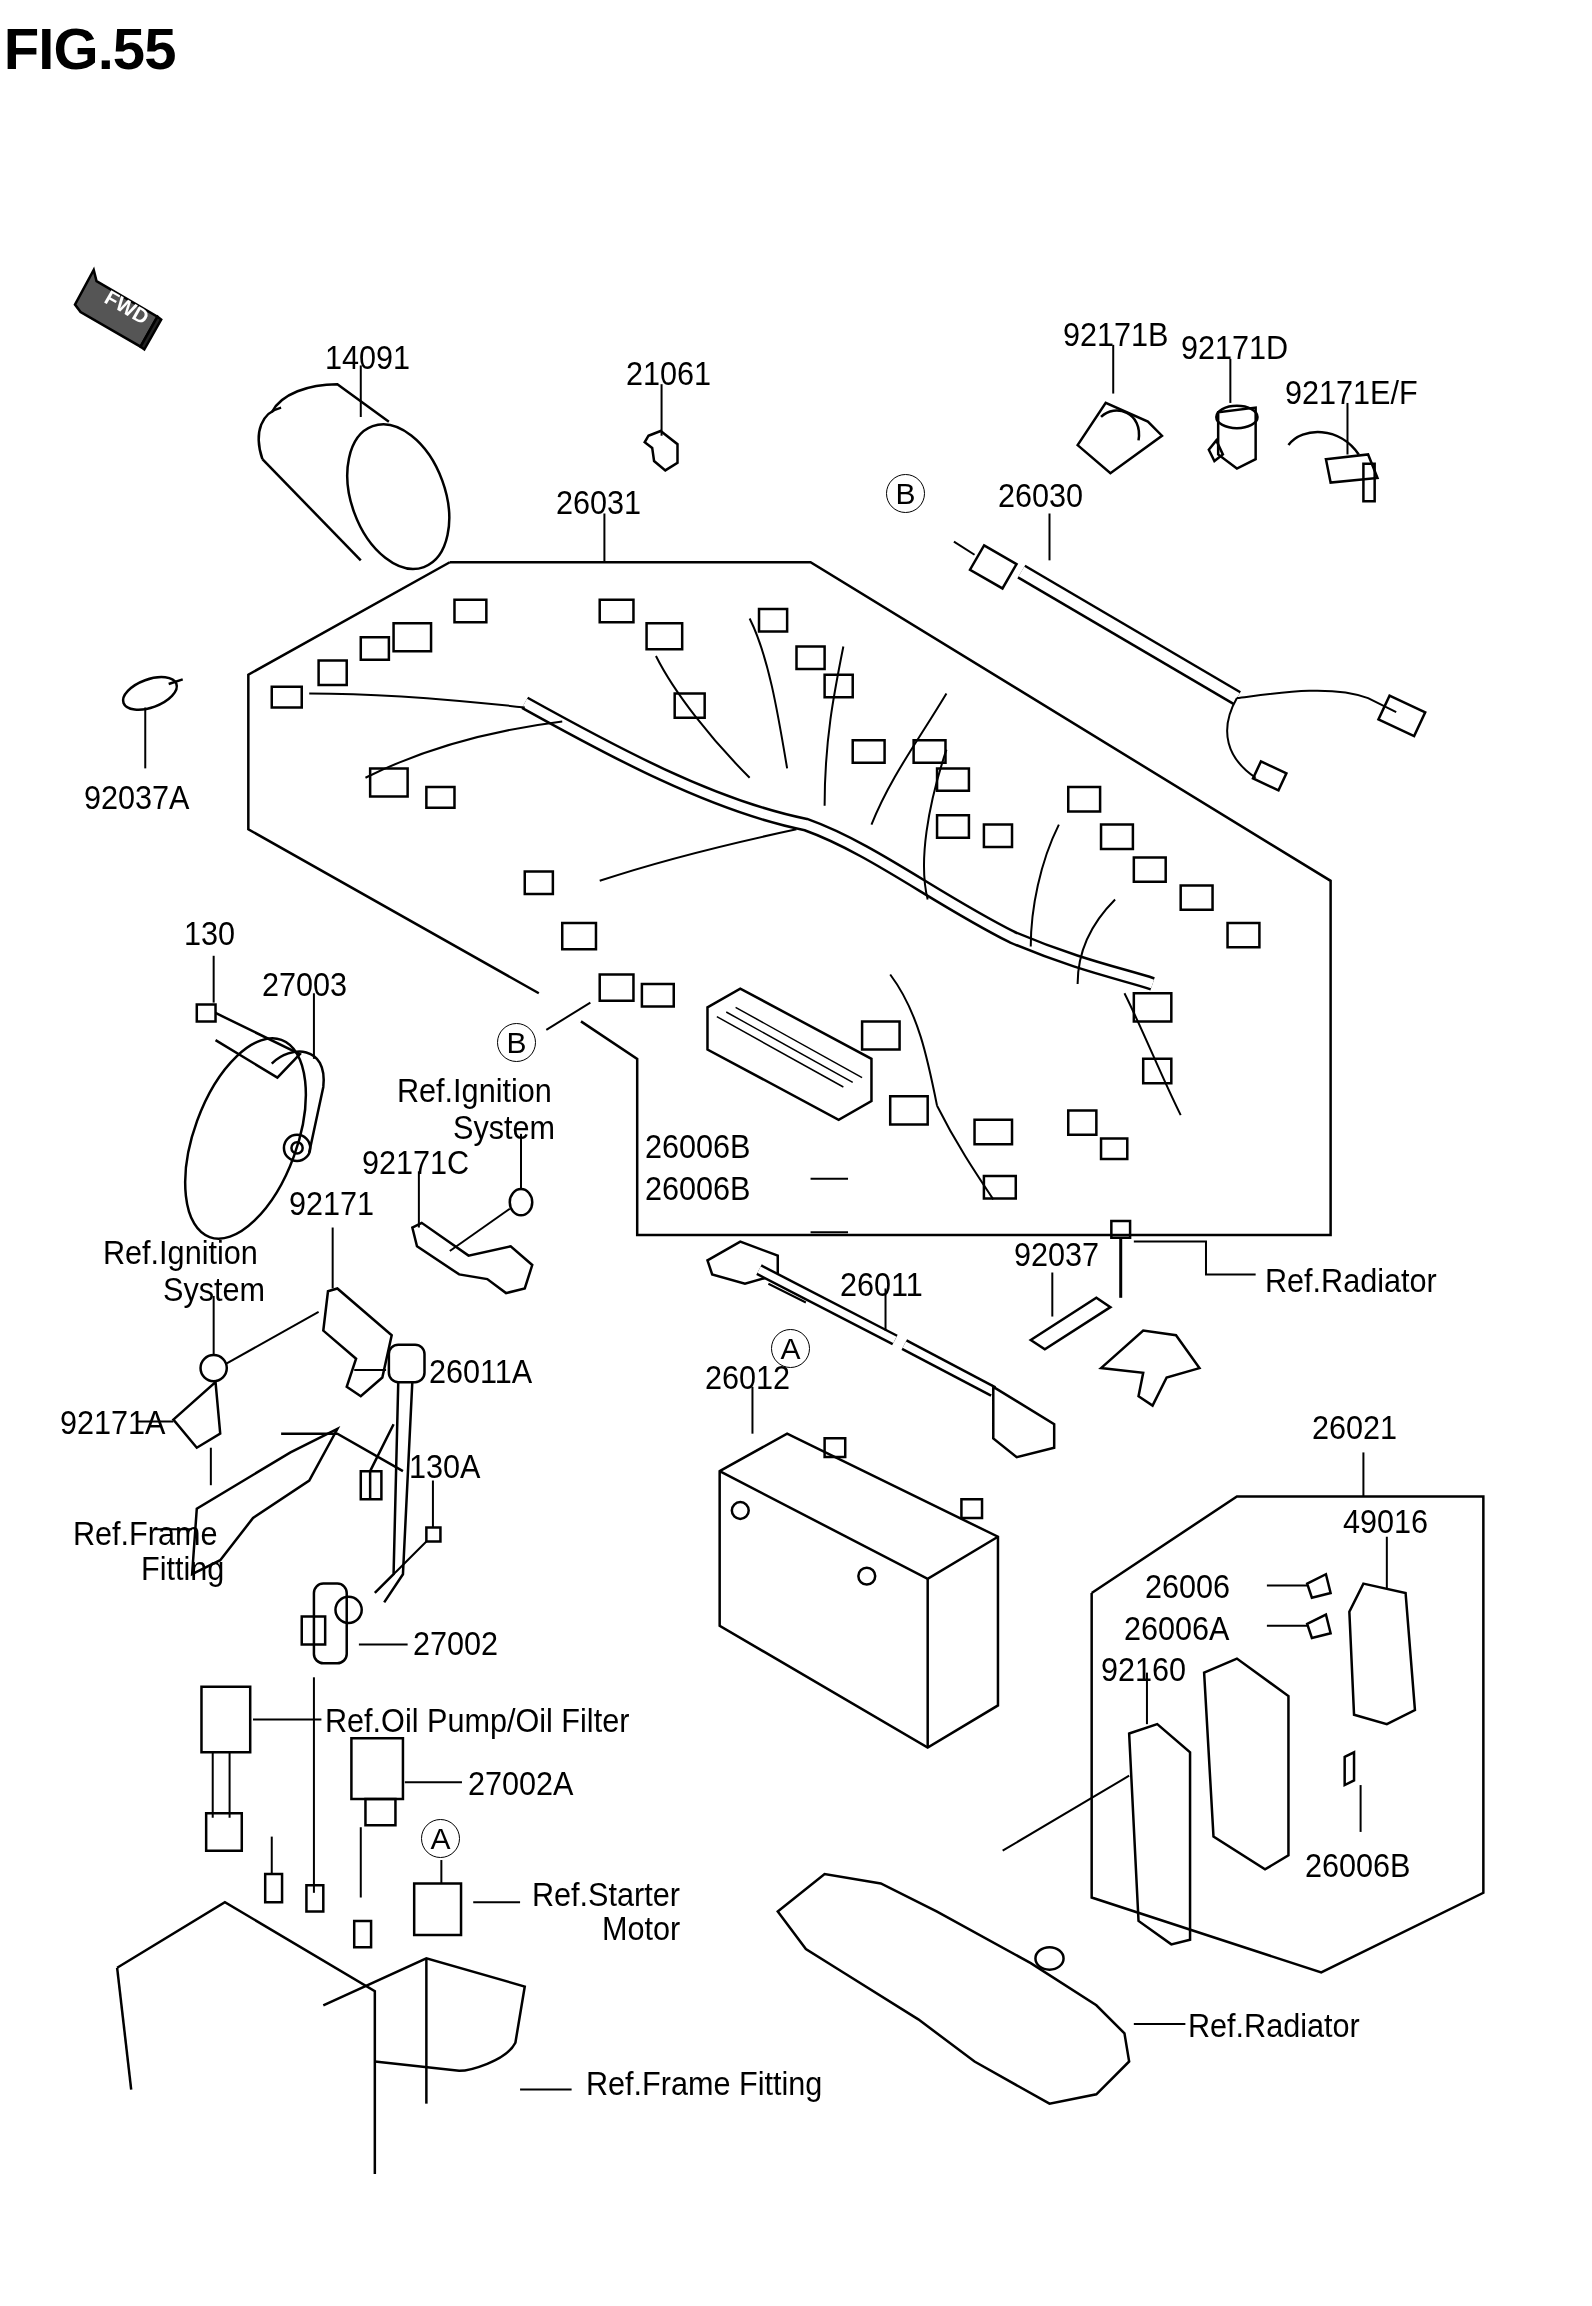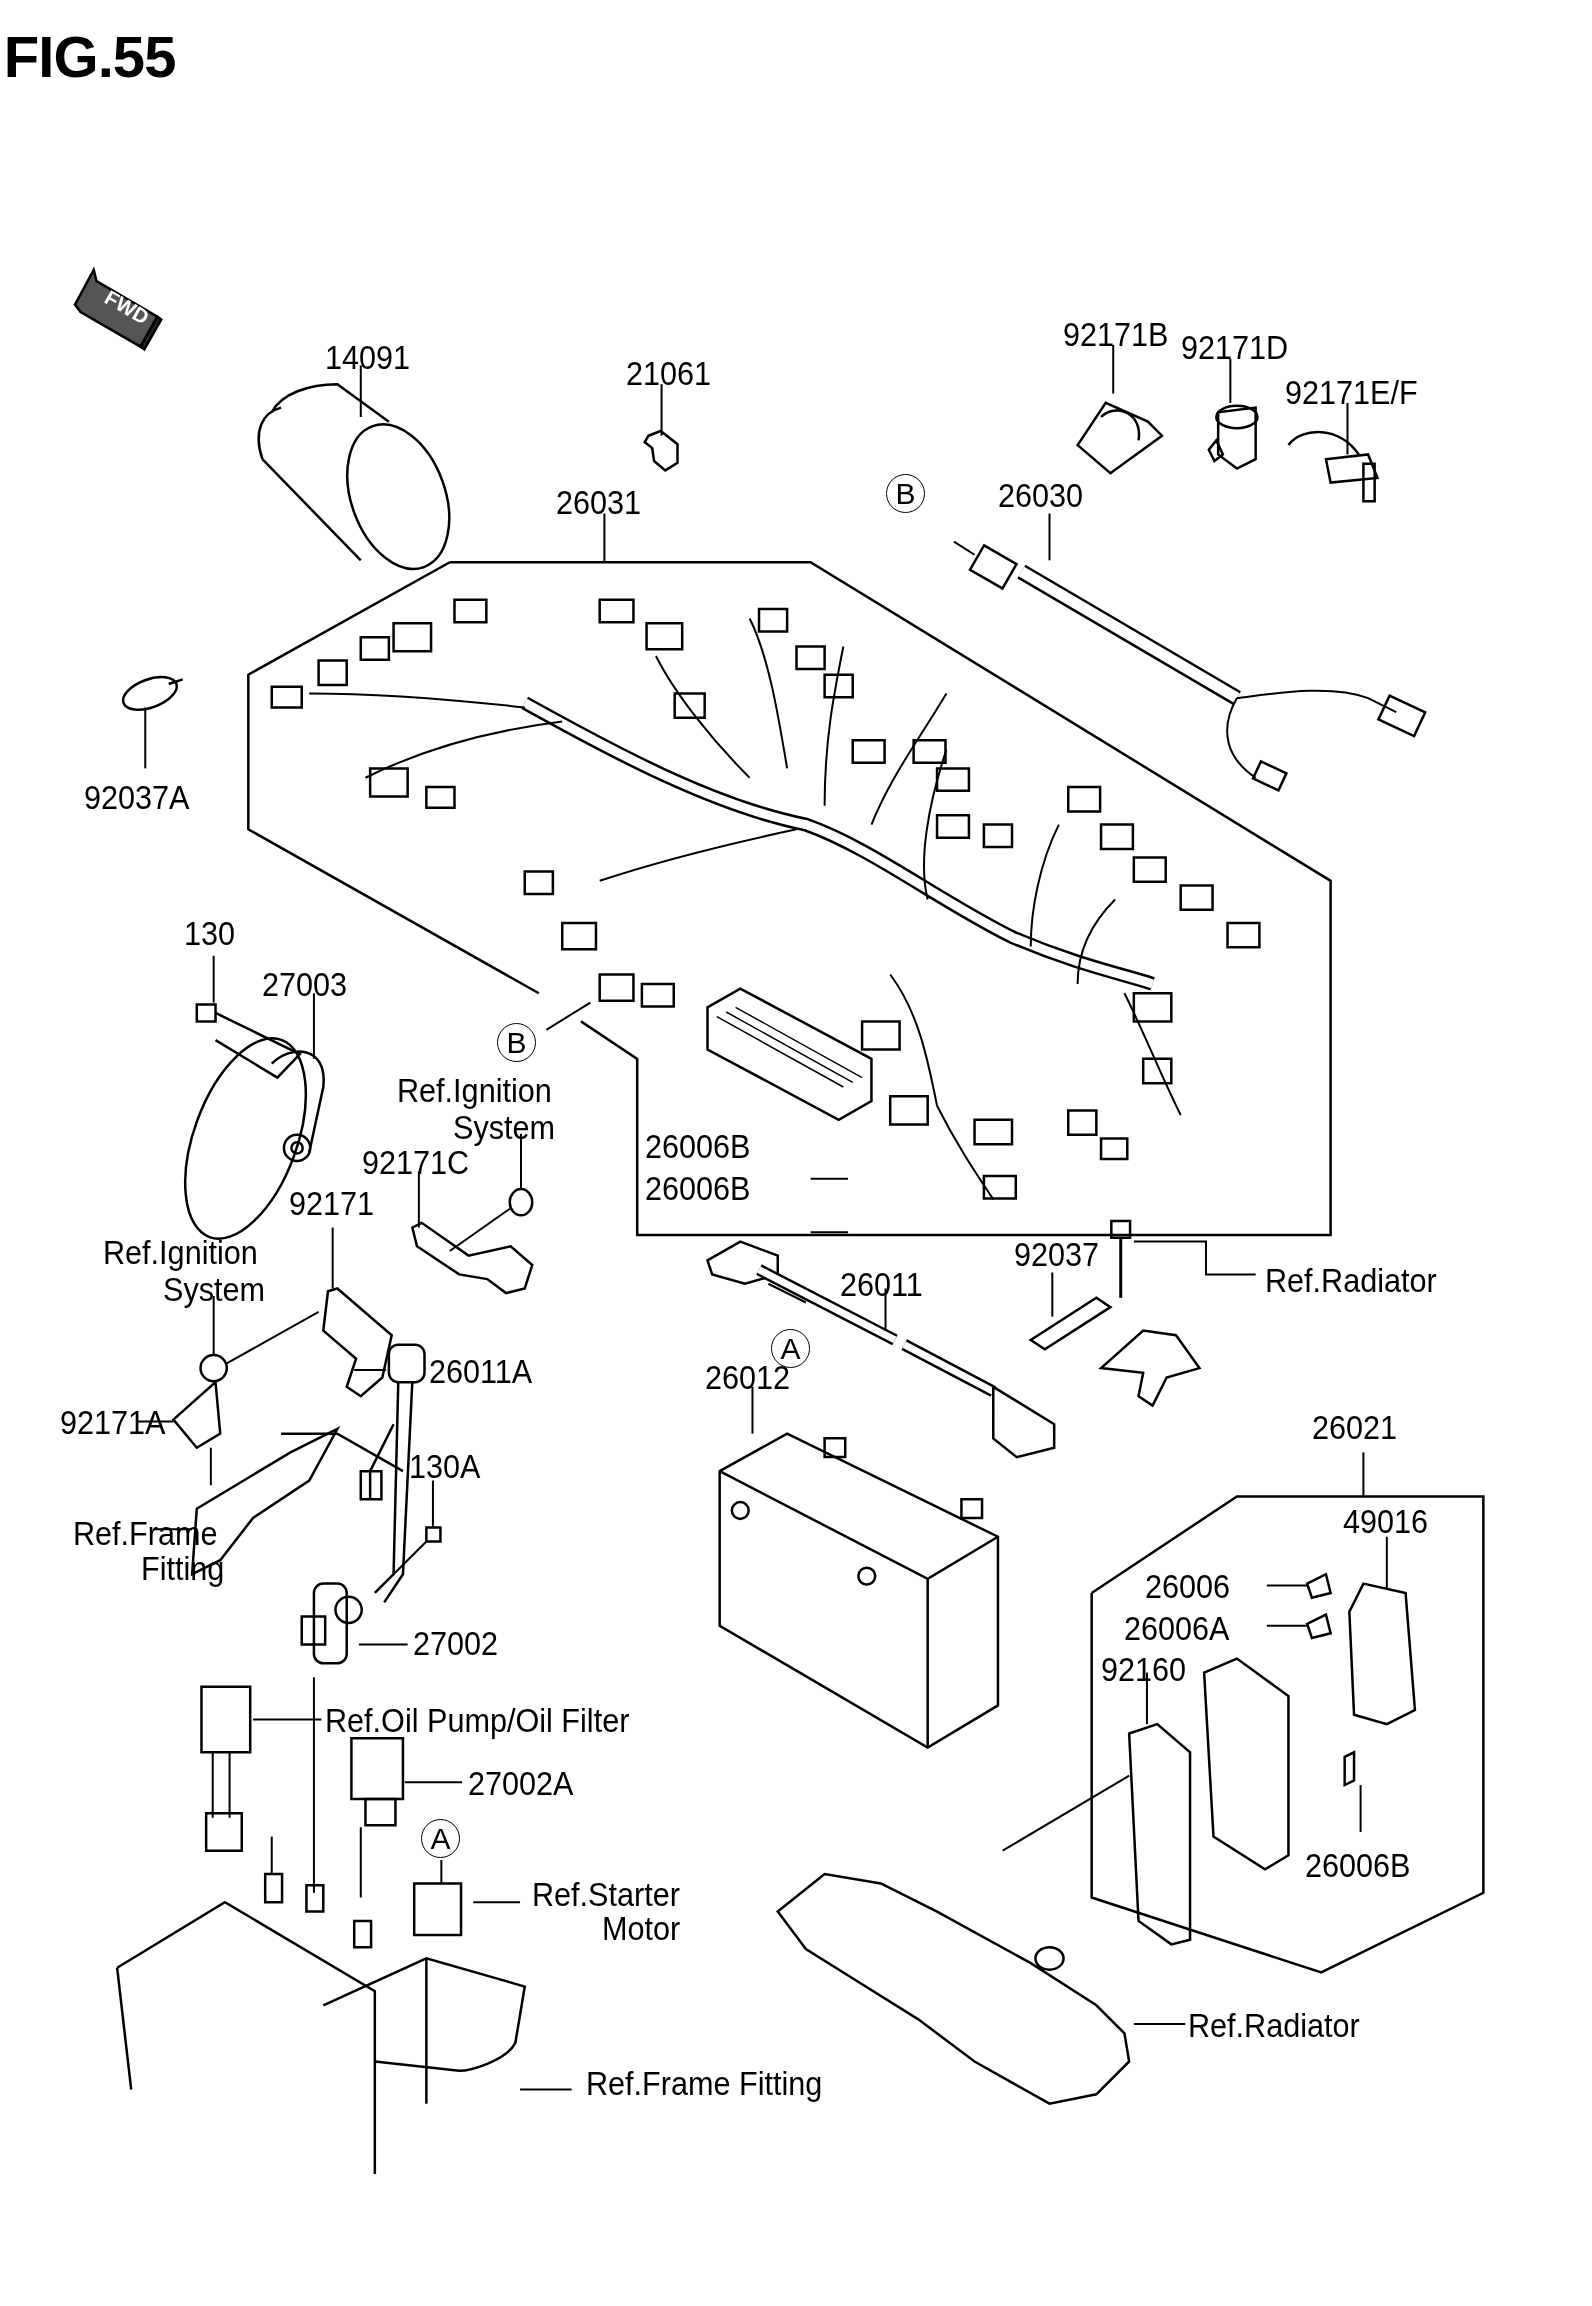--- a/index.html
+++ b/index.html
@@ -1,19 +1,19 @@
 <!DOCTYPE html>
 <html style="font-size:15px"><head>
 <meta charset="utf-8">
 <style>
   html,body{margin:0;padding:0;background:#fff;}
   body{width:1593px;height:2307px;position:relative;overflow:hidden;font-family:"Liberation Sans",sans-serif;color:#000;}
   #canvas{position:absolute;left:0;top:0;width:1593px;height:2307px;}
   .lbl{position:absolute;font-family:"Liberation Sans",sans-serif;font-size:34px;line-height:1;white-space:nowrap;color:#000;transform:scaleX(0.9);transform-origin:left top;}
-  .title{position:absolute;left:3.7px;top:23px;font-family:"Liberation Sans",sans-serif;font-weight:bold;font-size:58px;letter-spacing:-0.9px;}
+  .title{position:absolute;left:3.7px;top:15px;font-family:"Liberation Sans",sans-serif;font-weight:bold;font-size:58px;letter-spacing:-0.9px;}
   .circ{position:absolute;width:37px;height:37px;border:1.9px solid #000;border-radius:50%;text-align:center;font-size:30px;line-height:37px;box-sizing:content-box;}
   svg *{vector-effect:non-scaling-stroke;}
 </style>
 </head>
 <body>
 
 <div class="title">FIG.55</div>
 
 <svg id="canvas" viewBox="0 0 1700 2462" fill="none" stroke="#000" stroke-width="2.5">
 

